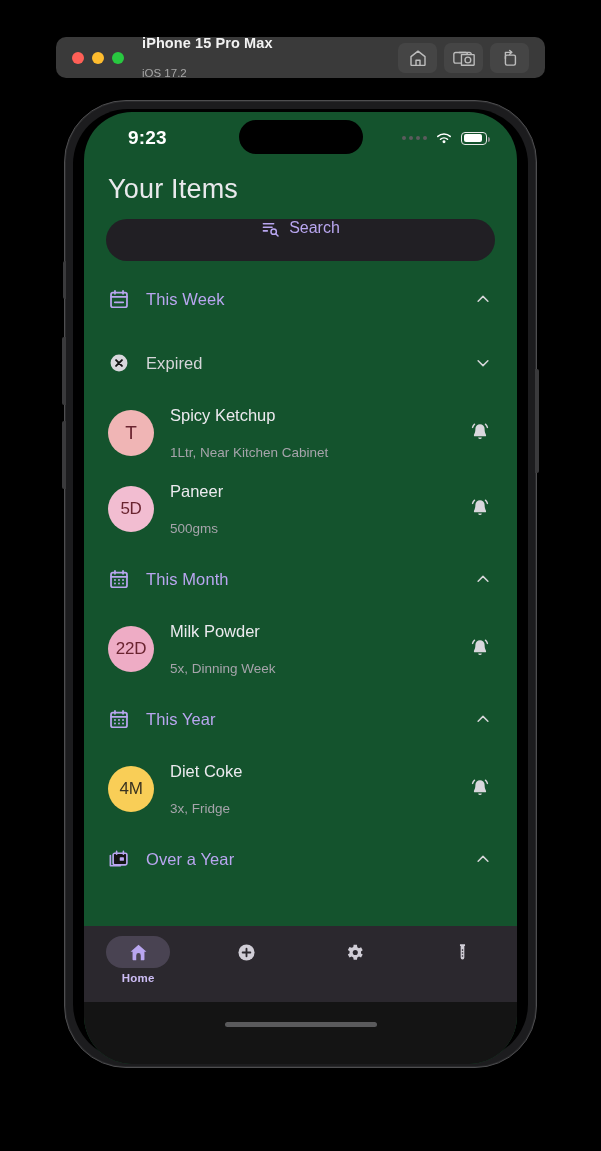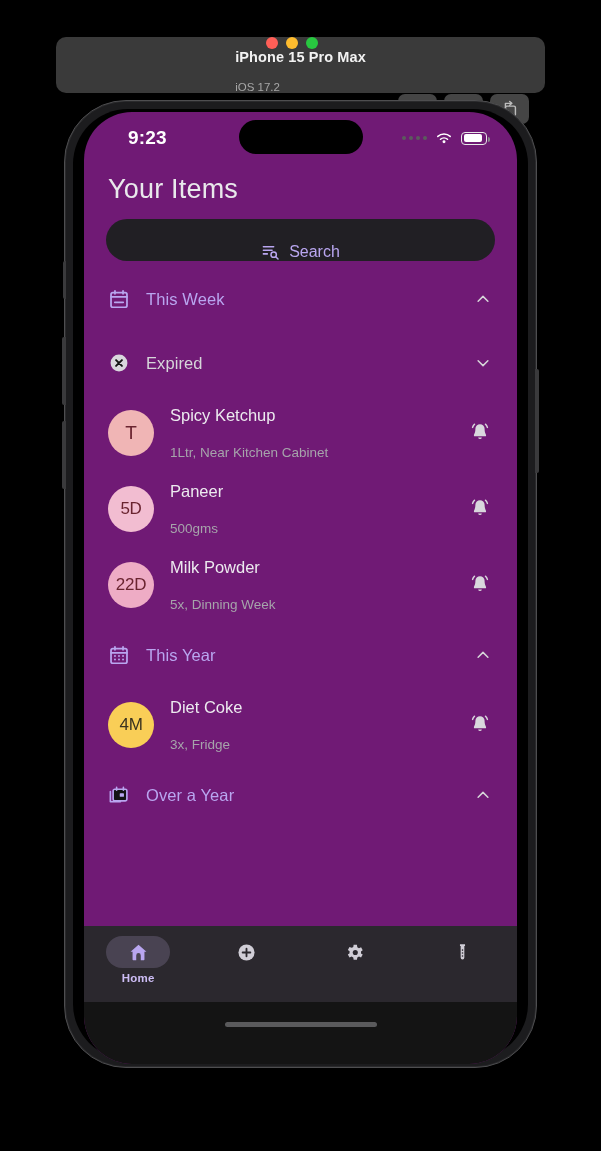--- a/index.html
+++ b/index.html
@@ -7,26 +7,25 @@
     width: 601px; height: 1151px;
     background: #000000;
     font-family: "Liberation Sans", sans-serif;
     overflow: hidden;
   }
   .stage { position: relative; width: 601px; height: 1151px; background:#000; }
 
   
   .sim-titlebar {
     position: absolute; left: 56px; top: 37px;
-    width: 489px; height: 56px;
+    width: 489px; height: 41px;
     background: #3a3a3a;
     border-radius: 10px;
     display: flex; align-items: center;
     padding: 0 16px;
-    flex-direction: column;
   }
   .traffic { display: flex; gap: 8px; align-items: center; margin-right: 18px; }
   .dot { width: 12px; height: 12px; border-radius: 50%; }
   .dot.red { background:#ff5f57; }
   .dot.yellow { background:#febc2e; }
   .dot.green { background:#28c840; }
   .sim-titles { display: flex; flex-direction: column; justify-content: center; line-height: 1.15; }
   .sim-device { font-size: 14.5px; font-weight: bold; color:#f2f2f2; letter-spacing:.1px; }
   .sim-os { font-size: 11.5px; color:#a7a7a7; margin-top:15px; }
   .sim-actions { margin-left:auto; display:flex; gap:7px; }
@@ -53,21 +52,21 @@
   .side-btn { position:absolute; background:#3a3a3c; }
   .btn-silent { left:-2px; top:160px; width:3px; height:38px; border-radius:2px 0 0 2px; }
   .btn-volup  { left:-3px; top:236px; width:4px; height:68px; border-radius:2px 0 0 2px; }
   .btn-voldn  { left:-3px; top:320px; width:4px; height:68px; border-radius:2px 0 0 2px; }
   .btn-power  { right:-3px; top:268px; width:4px; height:104px; border-radius:0 2px 2px 0; }
 
   
   .screen {
     position:absolute; left:84px; top:112px;
     width: 433px; height: 952px;
-    background:#701a75;
+    background:#14532d;
     border-radius: 48px;
     overflow:hidden;
     display:flex; flex-direction:column;
   }
 
   
   .statusbar {
     height: 52px; flex: 0 0 52px; position:relative;
     display:flex; align-items:center;
     padding: 0 30px;
@@ -94,21 +93,21 @@
   
   .page-title {
     font-size: 27px; color:#e9e9ec; font-weight: 400;
     padding: 10px 24px 14px 24px; letter-spacing:.2px;
   }
 
   
   .search-wrap { padding: 0 22px; }
   .search-bar {
     height: 42px; background:#211f24; border-radius: 21px;
-    display:flex; align-items:flex-end; justify-content:center; gap:9px;
+    display:flex; align-items:flex-start; justify-content:center; gap:9px;
   }
   .search-label { color:#b9a6f0; font-size:16px; }
 
   
   .list { flex:1 1 auto; overflow:hidden; padding-top: 6px; }
   .section-head {
     display:flex; align-items:center; gap:16px;
     height: 64px; padding: 0 24px;
   }
   .sec-icon { width:22px; height:22px; flex:0 0 22px; display:flex; align-items:center; justify-content:center; }
@@ -280,37 +279,20 @@
             <path d="M19.4 6.4a7.4 7.4 0 0 0-1.9-3.1" stroke="#d9d7dd" stroke-width="1.5" fill="none" stroke-linecap="round"></path>
           </svg>
         </span>
       </div>
 
       <div class="row">
         <span class="avatar small-txt" style="background:#f2bdd1;color:#6a2430">5D</span>
         <span class="row-text">
           <span class="row-title">Paneer</span>
           <span class="row-sub">500gms</span>
-        </span>
-        <span class="bell">
-          <svg width="24" height="24" viewBox="0 0 24 24">
-            <path d="M12 3.2a4.6 4.6 0 0 0-4.6 4.6c0 4.3-1.5 5.3-1.5 6.6 0 .5.4.9.9.9h10.4c.5 0 .9-.4.9-.9 0-1.3-1.5-2.3-1.5-6.6A4.6 4.6 0 0 0 12 3.2z" fill="#d9d7dd"></path>
-            <path d="M10.1 16.6a1.95 1.95 0 0 0 3.8 0z" fill="#d9d7dd"></path>
-            <path d="M4.6 6.4a7.4 7.4 0 0 1 1.9-3.1" stroke="#d9d7dd" stroke-width="1.5" fill="none" stroke-linecap="round"></path>
-            <path d="M19.4 6.4a7.4 7.4 0 0 0-1.9-3.1" stroke="#d9d7dd" stroke-width="1.5" fill="none" stroke-linecap="round"></path>
-          </svg>
-        </span>
-      </div>
-
-
-      <div class="row">
-        <span class="avatar small-txt" style="background:#eeacc5;color:#6a2430">22D</span>
-        <span class="row-text">
-          <span class="row-title">Milk Powder</span>
-          <span class="row-sub">5x, Dinning Week</span>
         </span>
         <span class="bell">
           <svg width="24" height="24" viewBox="0 0 24 24">
             <path d="M12 3.2a4.6 4.6 0 0 0-4.6 4.6c0 4.3-1.5 5.3-1.5 6.6 0 .5.4.9.9.9h10.4c.5 0 .9-.4.9-.9 0-1.3-1.5-2.3-1.5-6.6A4.6 4.6 0 0 0 12 3.2z" fill="#d9d7dd"></path>
             <path d="M10.1 16.6a1.95 1.95 0 0 0 3.8 0z" fill="#d9d7dd"></path>
             <path d="M4.6 6.4a7.4 7.4 0 0 1 1.9-3.1" stroke="#d9d7dd" stroke-width="1.5" fill="none" stroke-linecap="round"></path>
             <path d="M19.4 6.4a7.4 7.4 0 0 0-1.9-3.1" stroke="#d9d7dd" stroke-width="1.5" fill="none" stroke-linecap="round"></path>
           </svg>
         </span>
       </div>
@@ -323,20 +305,59 @@
             <g fill="#b9a6f0" stroke="none">
               <circle cx="7.6" cy="13" r="1.05"></circle>
                 <circle cx="12" cy="13" r="1.05"></circle>
                 <circle cx="16.4" cy="13" r="1.05"></circle>
               <circle cx="7.6" cy="17" r="1.05"></circle>
                 <circle cx="12" cy="17" r="1.05"></circle>
                 <circle cx="16.4" cy="17" r="1.05"></circle>
             </g>
           </svg>
         </span>
+        <span class="sec-label">This Month</span>
+        <span class="chevron">
+          <svg width="18" height="18" viewBox="0 0 24 24" fill="none" stroke="#d6d6d9" stroke-width="2" stroke-linecap="round" stroke-linejoin="round">
+            <path d="M5.5 15 12 8.5 18.5 15"></path>
+          </svg>
+        </span>
+      </div>
+
+      <div class="row">
+        <span class="avatar small-txt" style="background:#eeacc5;color:#6a2430">22D</span>
+        <span class="row-text">
+          <span class="row-title">Milk Powder</span>
+          <span class="row-sub">5x, Dinning Week</span>
+        </span>
+        <span class="bell">
+          <svg width="24" height="24" viewBox="0 0 24 24">
+            <path d="M12 3.2a4.6 4.6 0 0 0-4.6 4.6c0 4.3-1.5 5.3-1.5 6.6 0 .5.4.9.9.9h10.4c.5 0 .9-.4.9-.9 0-1.3-1.5-2.3-1.5-6.6A4.6 4.6 0 0 0 12 3.2z" fill="#d9d7dd"></path>
+            <path d="M10.1 16.6a1.95 1.95 0 0 0 3.8 0z" fill="#d9d7dd"></path>
+            <path d="M4.6 6.4a7.4 7.4 0 0 1 1.9-3.1" stroke="#d9d7dd" stroke-width="1.5" fill="none" stroke-linecap="round"></path>
+            <path d="M19.4 6.4a7.4 7.4 0 0 0-1.9-3.1" stroke="#d9d7dd" stroke-width="1.5" fill="none" stroke-linecap="round"></path>
+          </svg>
+        </span>
+      </div>
+
+      <div class="section-head">
+        <span class="sec-icon">
+          <svg width="22" height="22" viewBox="0 0 24 24" fill="none" stroke="#b9a6f0" stroke-width="1.9" stroke-linecap="round" stroke-linejoin="round">
+            <rect x="3.3" y="5" width="17.4" height="16" rx="2"></rect>
+            <path d="M7.6 3v3.4M16.4 3v3.4M3.3 9.6h17.4"></path>
+            <g fill="#b9a6f0" stroke="none">
+              <circle cx="7.6" cy="13" r="1.05"></circle>
+                <circle cx="12" cy="13" r="1.05"></circle>
+                <circle cx="16.4" cy="13" r="1.05"></circle>
+              <circle cx="7.6" cy="17" r="1.05"></circle>
+                <circle cx="12" cy="17" r="1.05"></circle>
+                <circle cx="16.4" cy="17" r="1.05"></circle>
+            </g>
+          </svg>
+        </span>
         <span class="sec-label">This Year</span>
         <span class="chevron">
           <svg width="18" height="18" viewBox="0 0 24 24" fill="none" stroke="#d6d6d9" stroke-width="2" stroke-linecap="round" stroke-linejoin="round">
             <path d="M5.5 15 12 8.5 18.5 15"></path>
           </svg>
         </span>
       </div>
 
       <div class="row">
         <span class="avatar small-txt" style="background:#f9ce57;color:#3a3320">4M</span>

